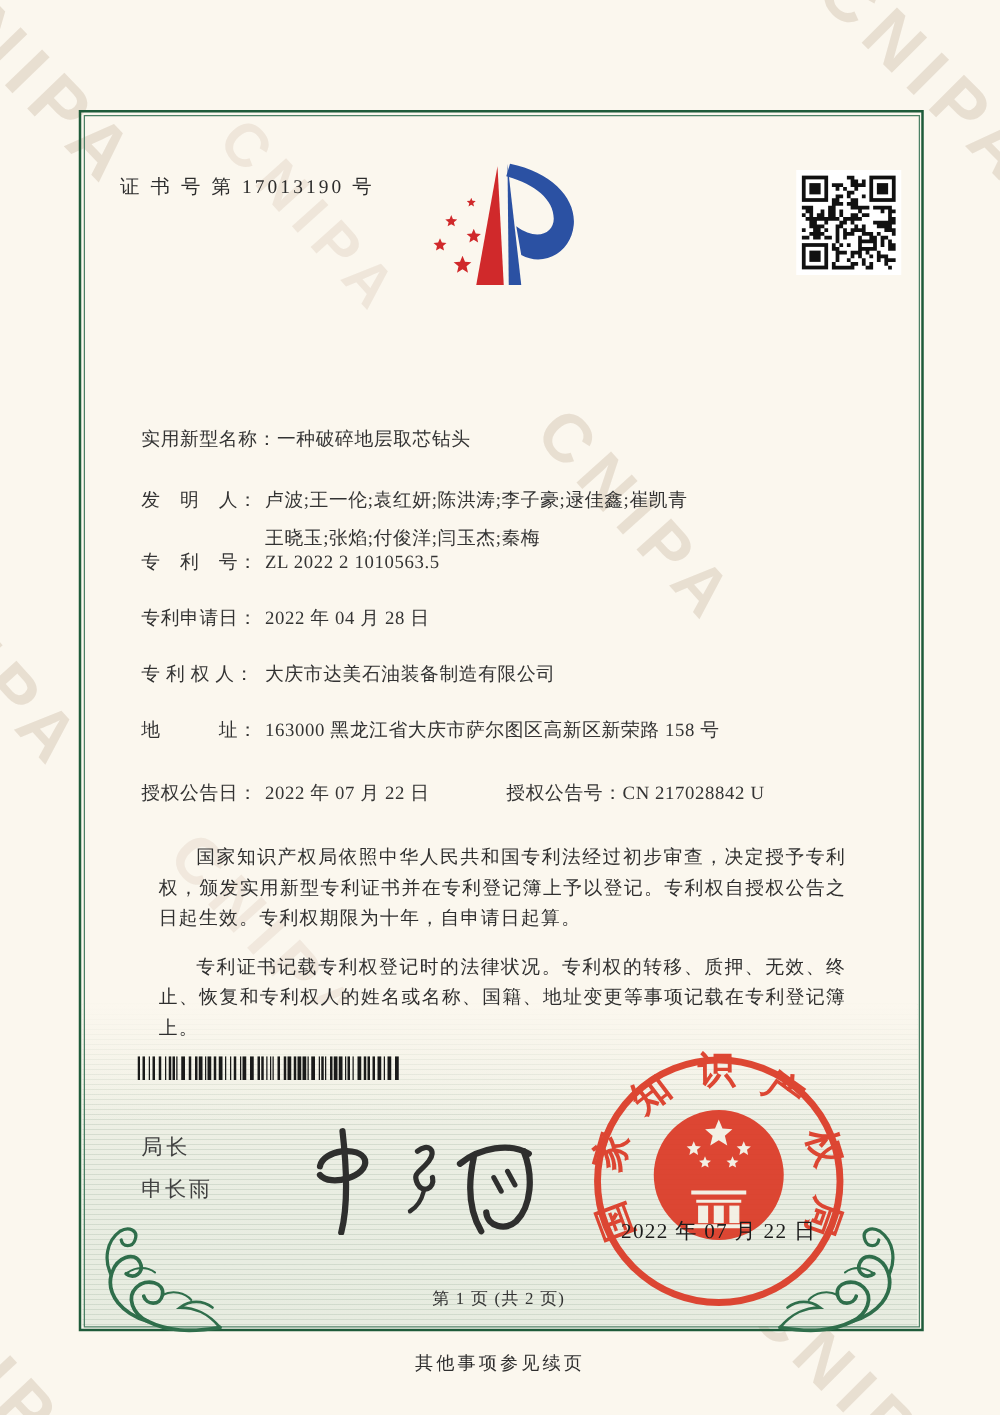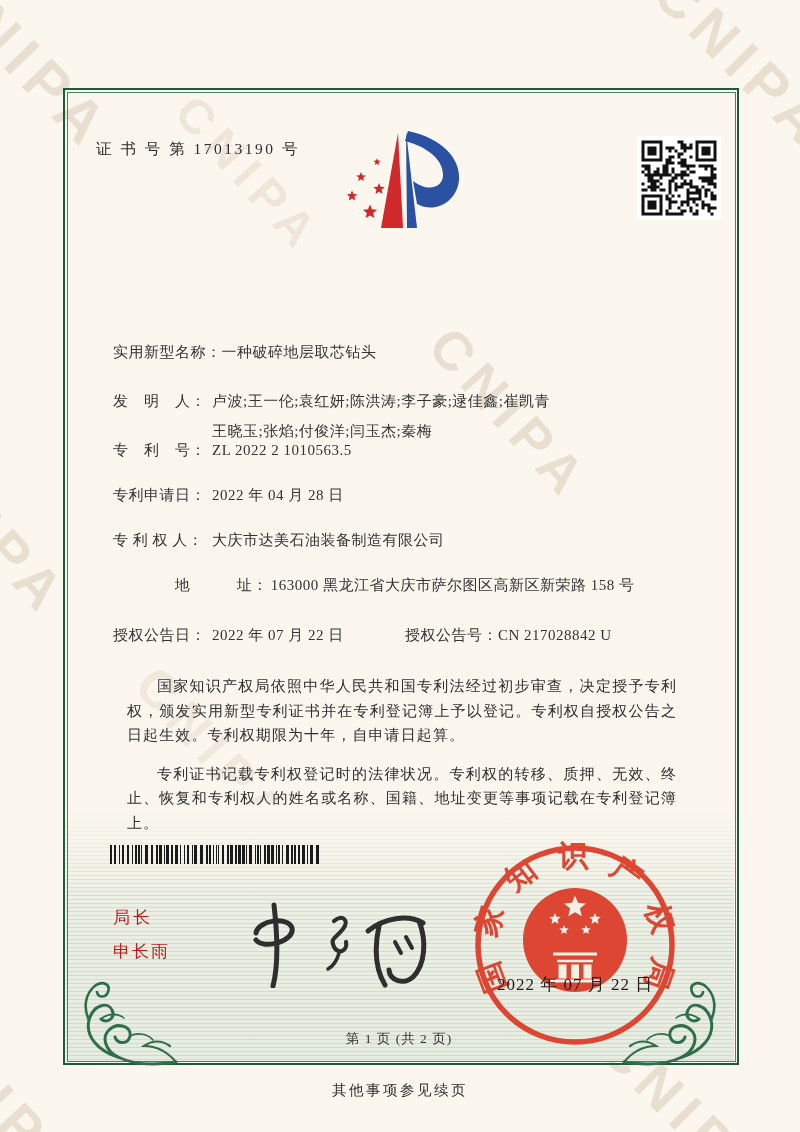--- a/index.html
+++ b/index.html
@@ -48,21 +48,21 @@
     font-size:15px; line-height:24.5px; letter-spacing:1.1px; color:#2f2f2f;
     text-align:justify;
   }
   .bodytext p{margin:14px; text-indent:2em;}
   .barcode{
     position:absolute; left:110px; top:845px; width:211px; height:19px;
     display:flex; align-items:stretch; overflow:hidden; z-index:4;
   }
   .barcode span{flex:none; height:100%;}
   .barcode .bb{background:#1a1a1a;}
-  .comm{position:absolute; left:113px; z-index:5; font-size:17px; letter-spacing:3px; color:#b91c1c;}
+  .comm{position:absolute; left:113px; z-index:5; font-size:17px; letter-spacing:3px; color:#404040;}
   .sig{position:absolute; left:238px; top:893px; z-index:5;}
   .seal{position:absolute; left:467px; top:837px; z-index:5; opacity:.93;}
   .sealdate{
     position:absolute; left:467px; top:973px; width:216px; text-align:center;
     font-size:17px; letter-spacing:1px; color:#1c1c1c; z-index:6;
   }
   .pageind{position:absolute; left:63px; top:1030px; width:672px; text-align:center; font-size:13.5px; letter-spacing:1px; color:#333; z-index:4;}
   .contnote{position:absolute; left:0; top:1081px; width:800px; text-align:center; font-size:14.5px; letter-spacing:2.5px; color:#2e2e2e; z-index:4;}
 </style>
 </head>
@@ -148,21 +148,21 @@
   </div>
 
   <div class="frow" style="top:484px;">
     <span class="flabel">专利申请日：</span><span class="fvalue">2022 年 04 月 28 日</span>
   </div>
 
   <div class="frow" style="top:529px;">
     <span class="flabel">专 利 权 人：</span><span class="fvalue">大庆市达美石油装备制造有限公司</span>
   </div>
 
-  <div class="frow" style="top:574px;text-align:center;">
+  <div class="frow" style="top:574px;">
     <span class="flabel">地　　　址：</span><span class="fvalue">163000  黑龙江省大庆市萨尔图区高新区新荣路 158 号</span>
   </div>
 
   <div class="frow" style="top:624px;">
     <span class="flabel">授权公告日：</span><span class="fvalue">2022 年 07 月 22 日</span>
     <span class="grant2">
       <span>授权公告号：</span><span>CN 217028842 U</span>
     </span>
   </div>
 

